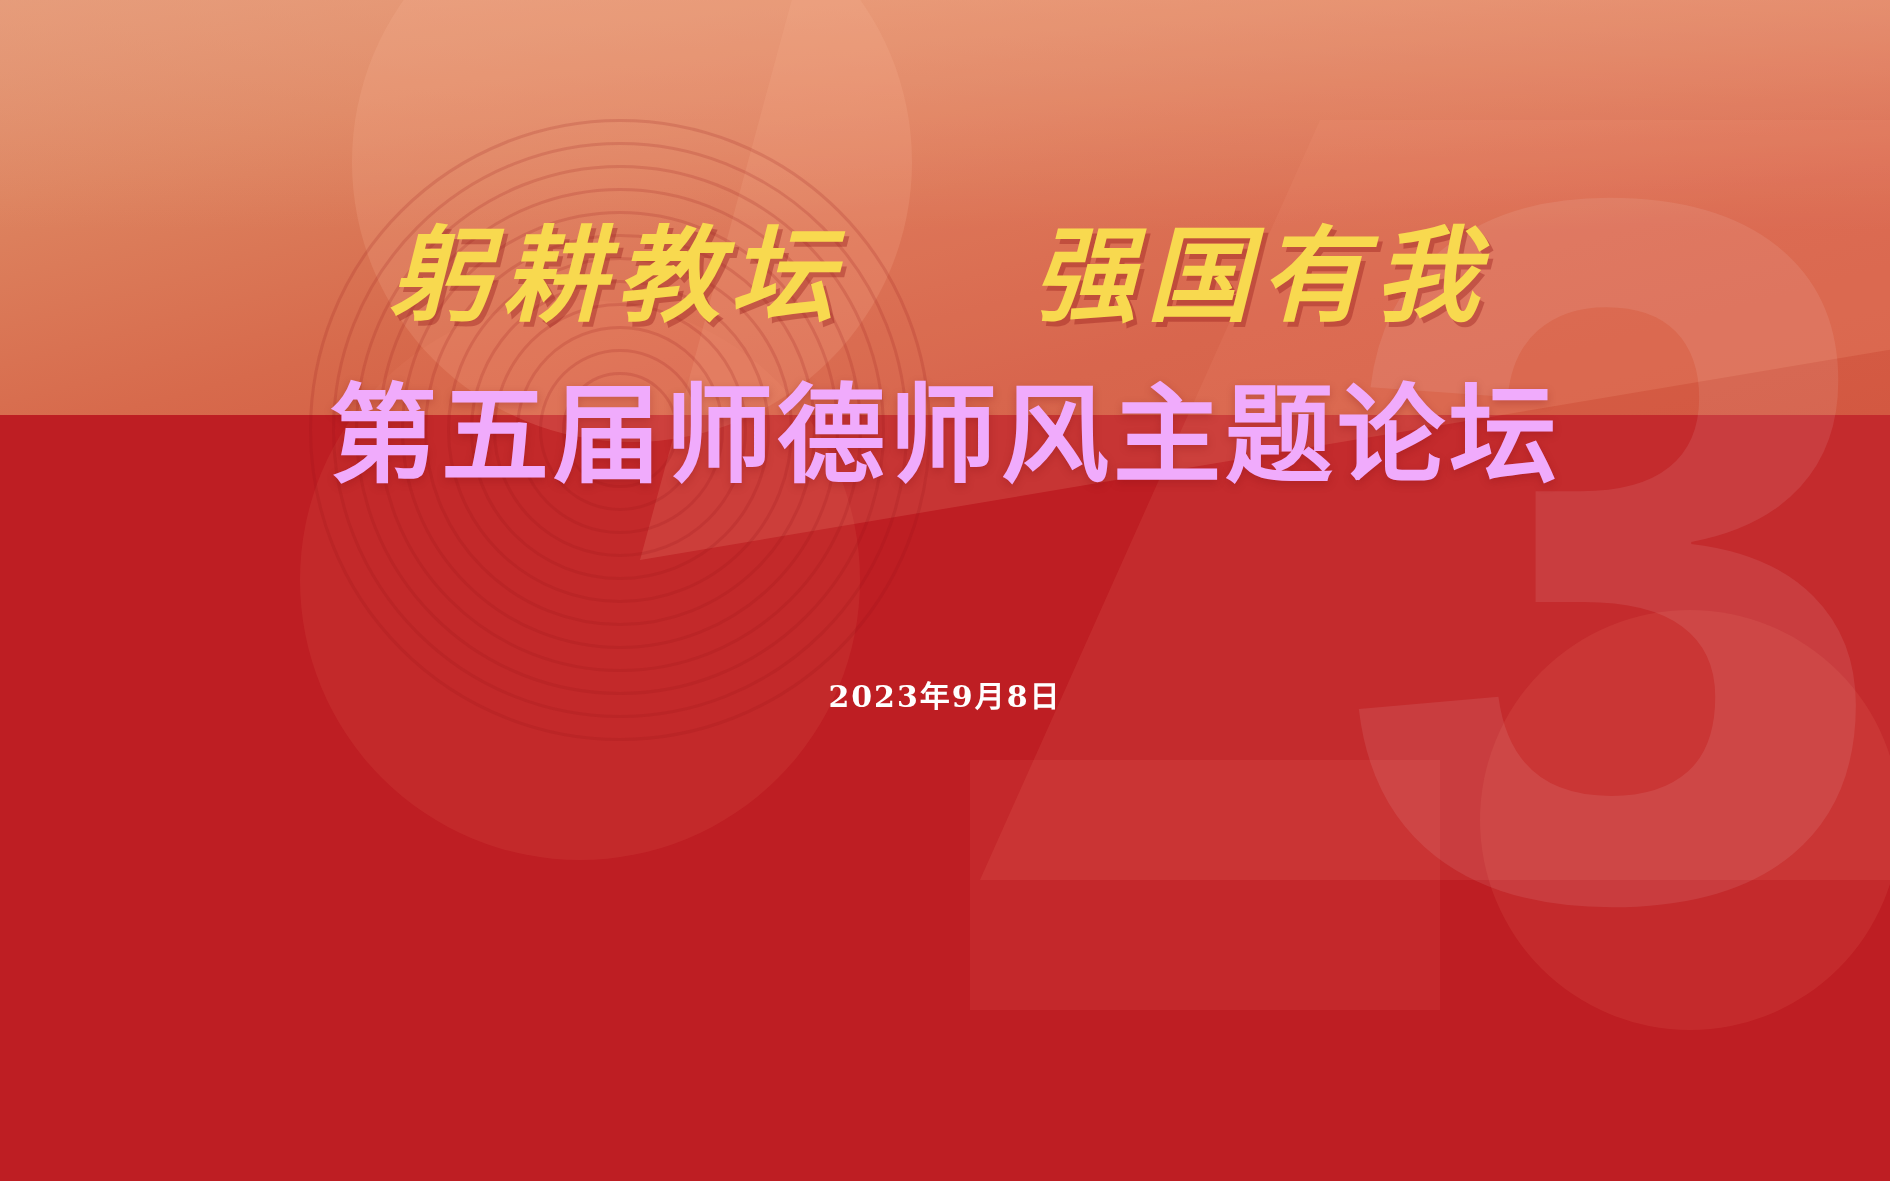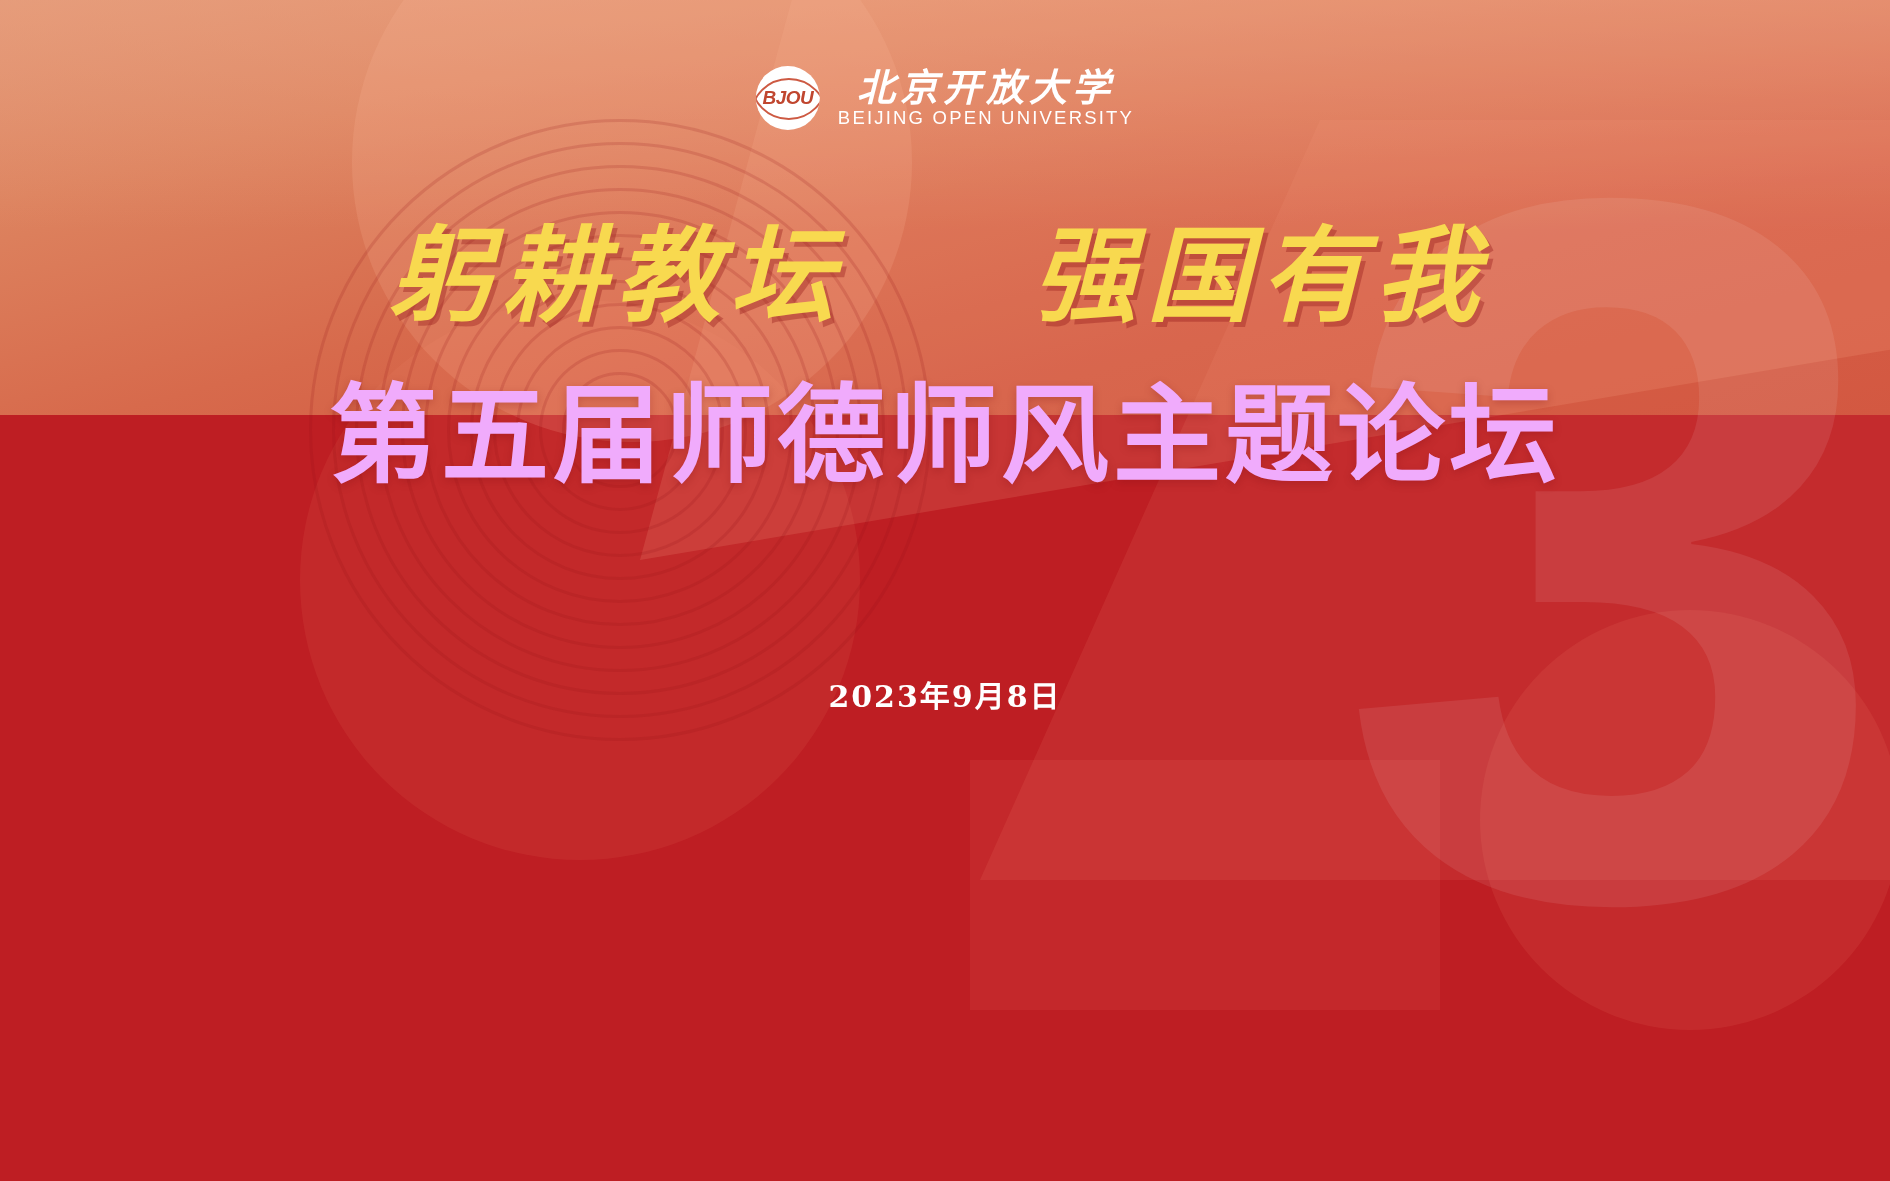--- a/index.html
+++ b/index.html
@@ -237,31 +237,20 @@
       <span style="width: 392px; height: 392px;"></span>
       <span style="width: 438px; height: 438px;"></span>
       <span style="width: 484px; height: 484px;"></span>
       <span style="width: 530px; height: 530px;"></span>
       <span style="width: 576px; height: 576px;"></span>
       <span style="width: 622px; height: 622px;"></span>
     </div>
 
   <div class="deco-three">3</div>
 
-  <div class="logo">
-    <div class="logo-mark">
-      <span class="swash s1"></span>
-      <span class="swash s2"></span>
-      <span class="bjou">BJOU</span>
-    </div>
-    <div class="logo-text">
-      <div class="logo-cn">北京开放大学</div>
-      <div class="logo-en">BEIJING OPEN UNIVERSITY</div>
-    </div>
-  </div>
 
   <div class="headline">
     <span>躬耕教坛</span>
     <span class="gap"></span>
     <span>强国有我</span>
   </div>
 
   <div class="title">第五届师德师风主题论坛</div>
 
   <div class="date">2023年9月8日</div>

